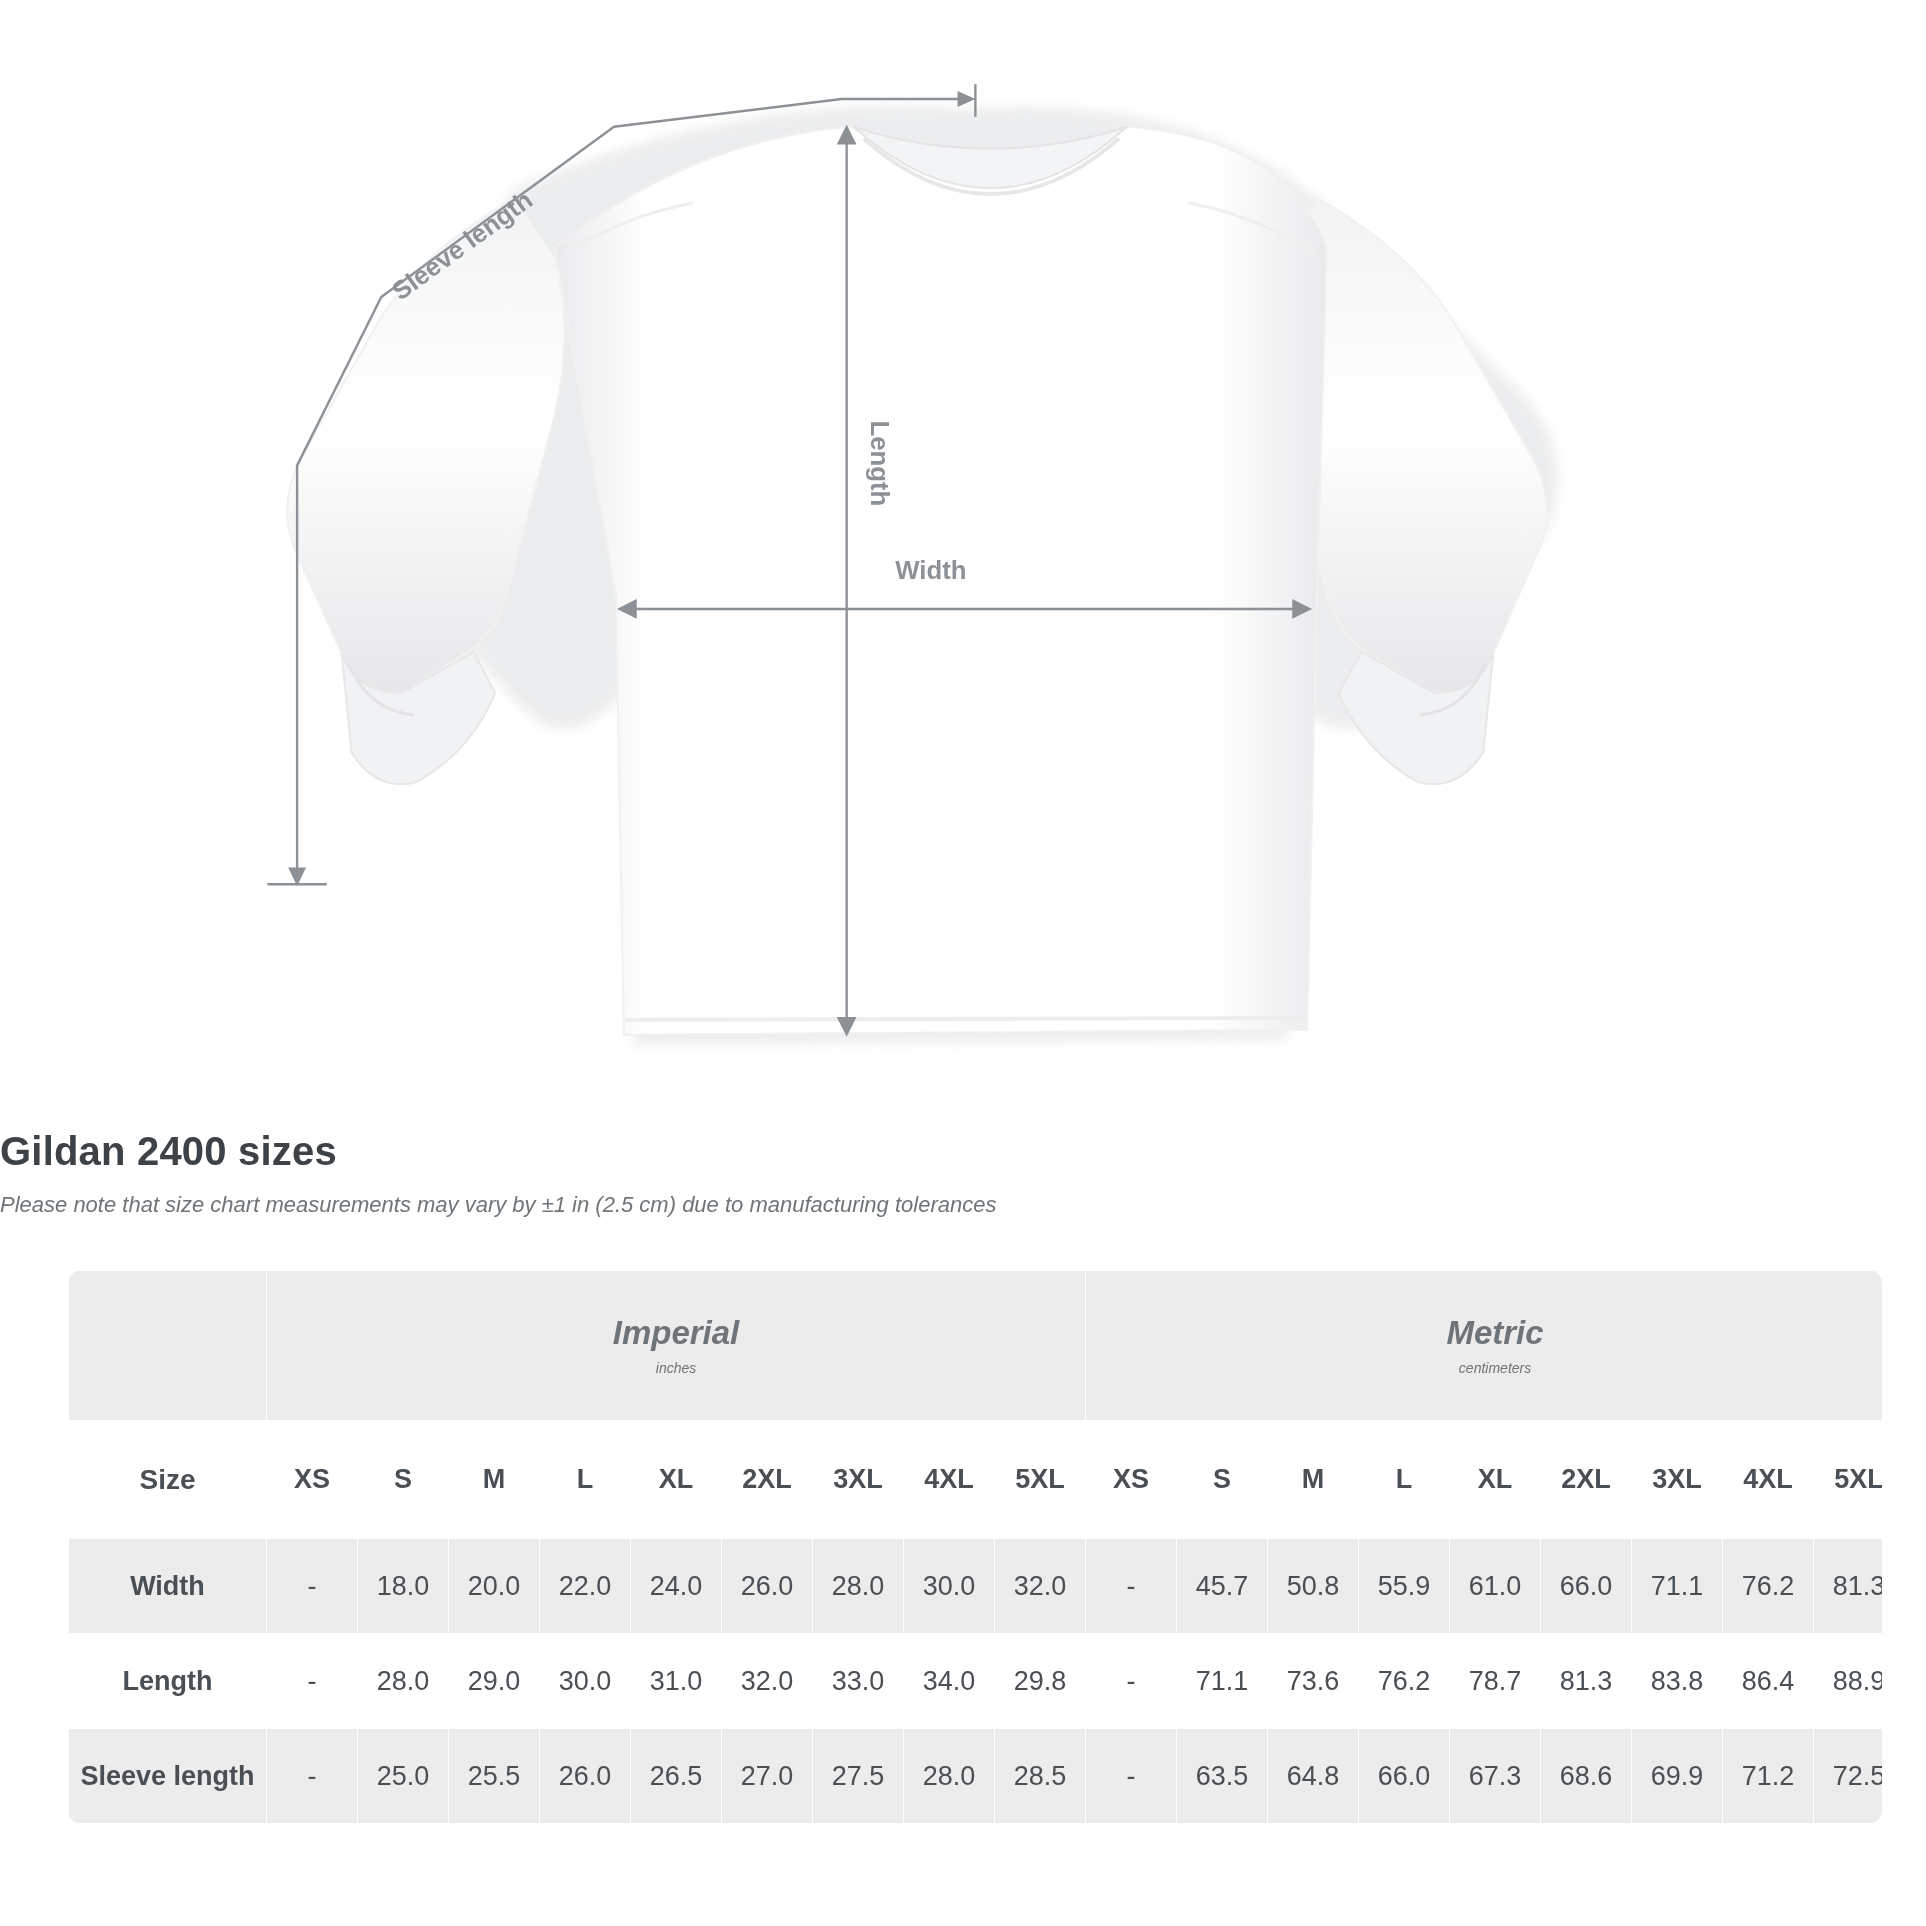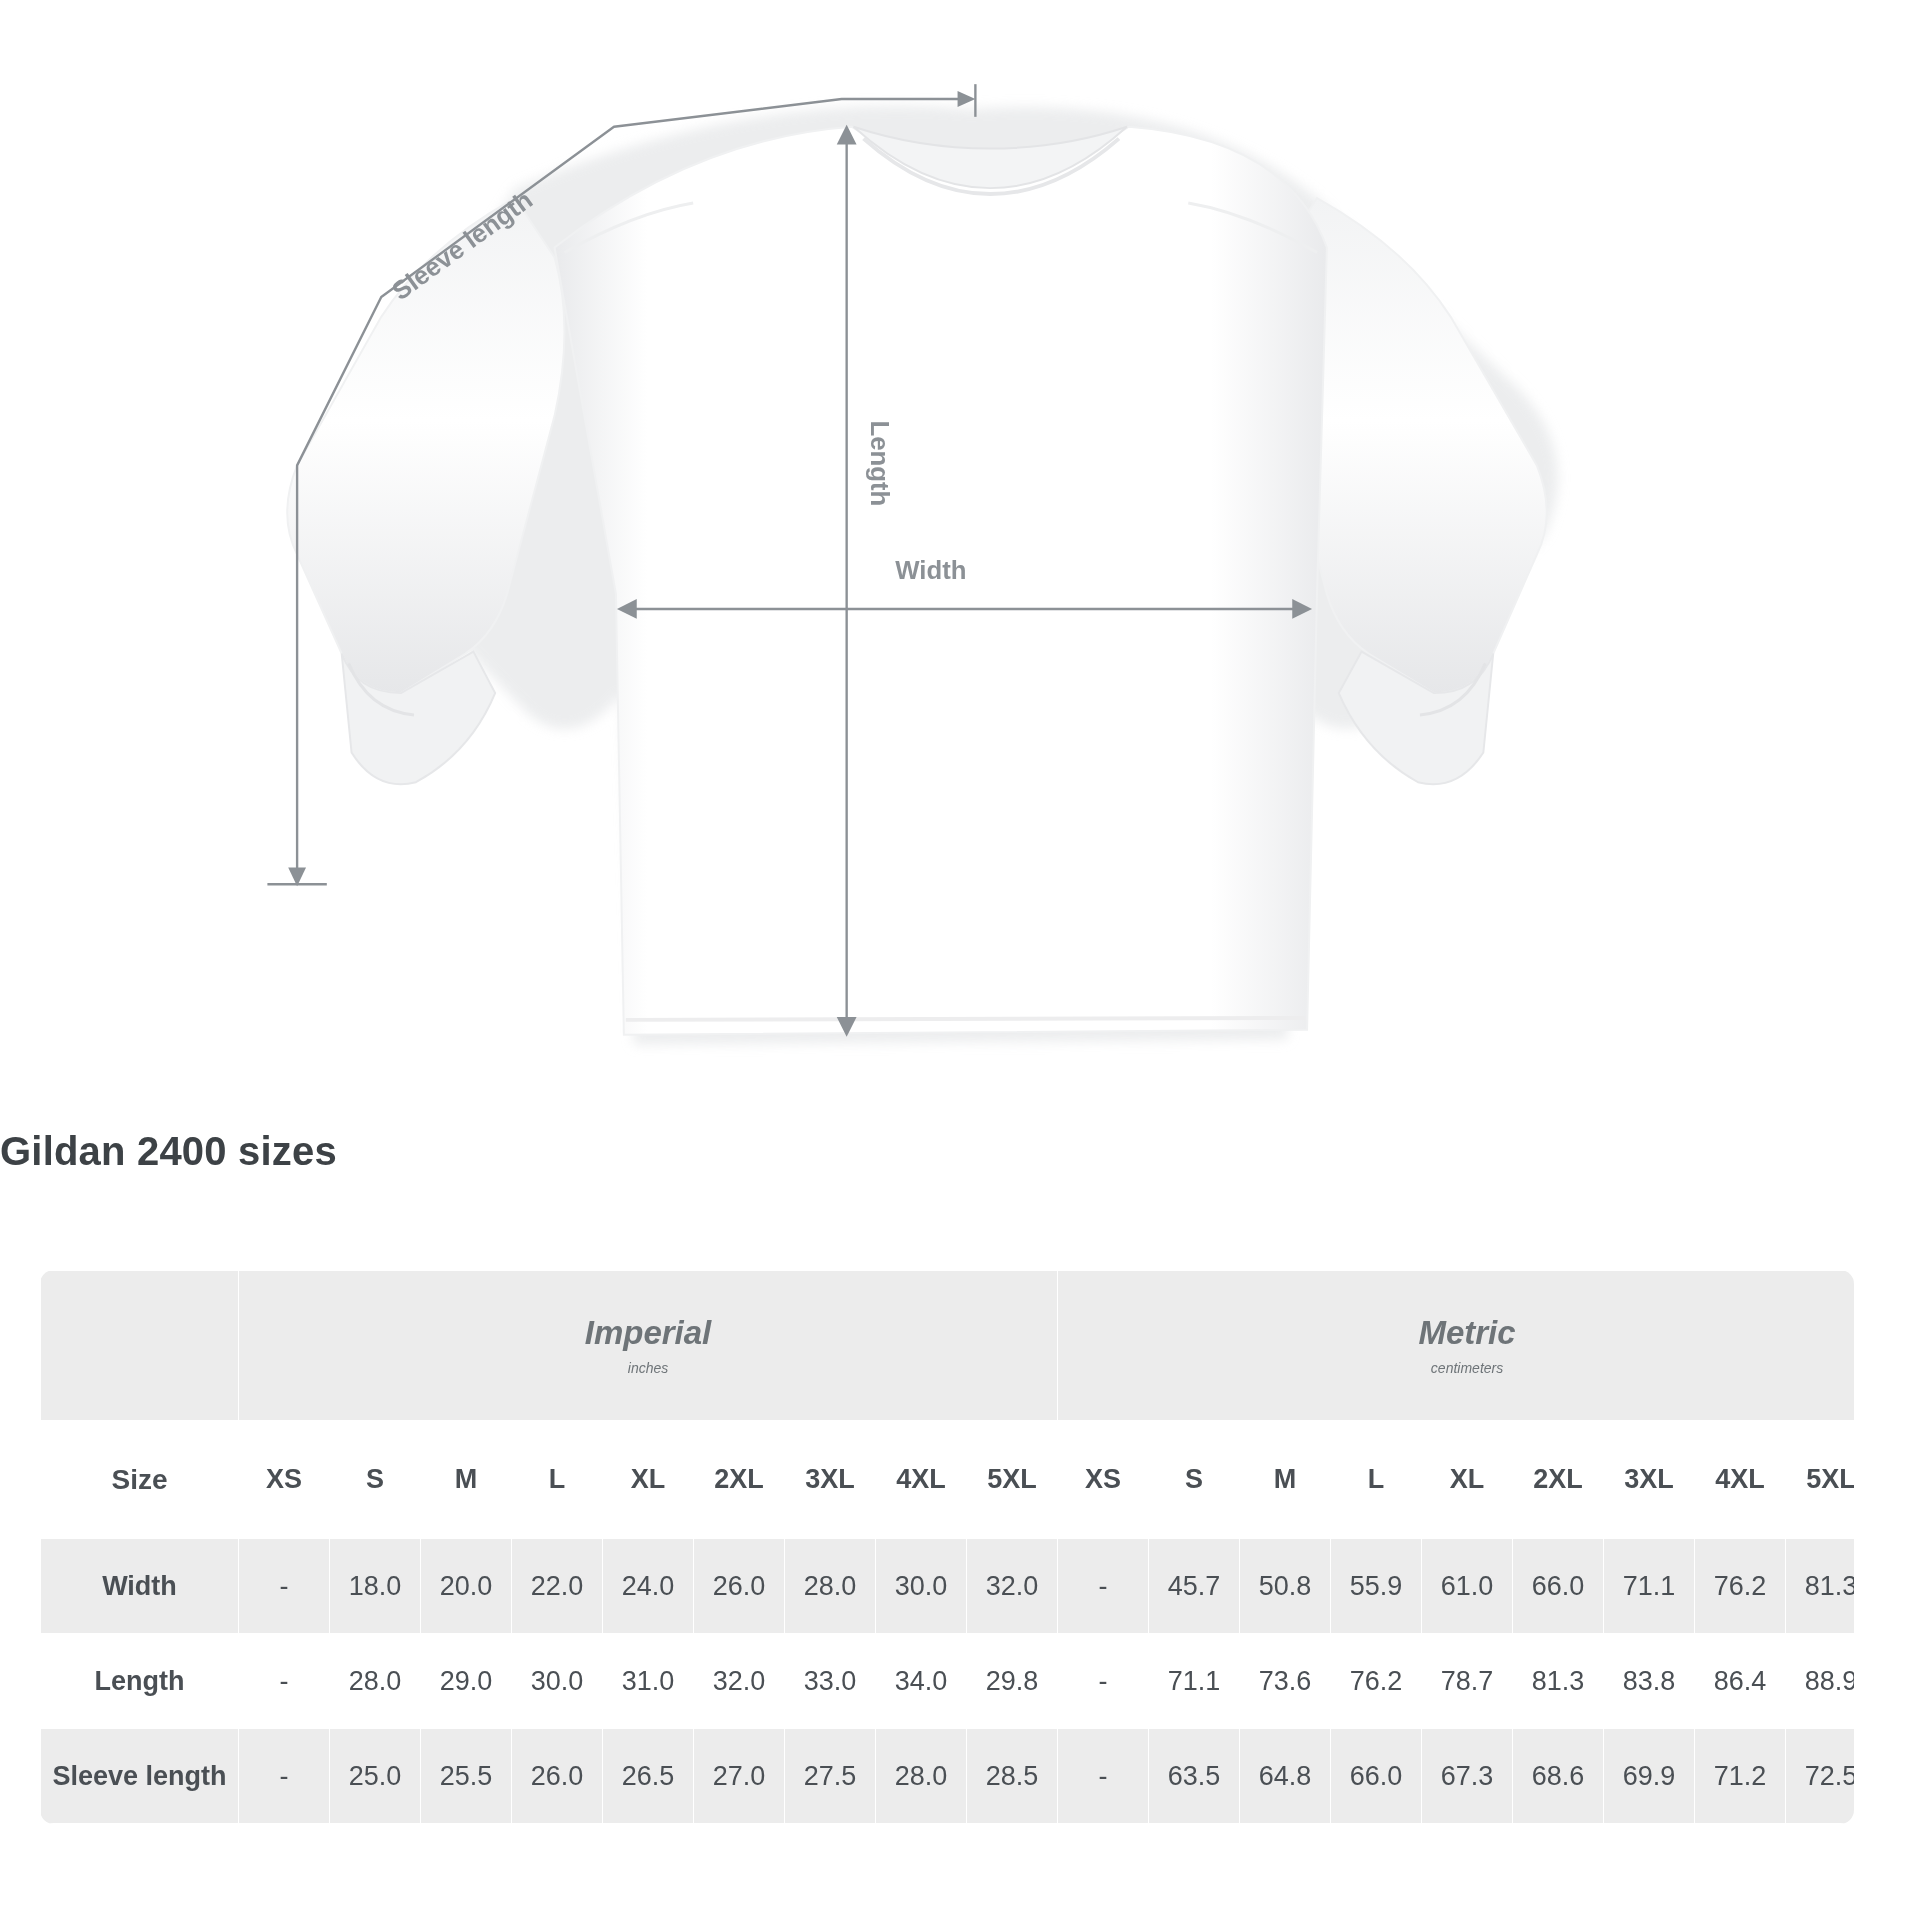--- a/index.html
+++ b/index.html
@@ -48,21 +48,21 @@
     font-size: 22px;
     font-style: italic;
     color: #6e7478;
     margin: 0;
   }
 
   
   .table-wrap {
     position: absolute;
     top: 1270px;
-    left: 40px;
+    left: 68px;
     width: 1814px;
     border-radius: 14px;
     overflow: hidden;
   }
   table.size-table {
     width: 1814px;
     border-collapse: collapse;
     table-layout: fixed;
   }
   table.size-table td, table.size-table th {
@@ -202,20 +202,21 @@
       <text x="472" y="255" transform="rotate(-36 472 255)" text-anchor="middle" font-family="Liberation Sans, sans-serif" font-size="26" font-weight="bold" fill="#8c9196">Sleeve length</text>
 
       <text x="880" y="468" transform="rotate(90 880 468)" text-anchor="middle" font-family="Liberation Sans, sans-serif" font-size="26" font-weight="bold" fill="#8c9196">Length</text>
 
       <text x="940" y="585" text-anchor="middle" font-family="Liberation Sans, sans-serif" font-size="26" font-weight="bold" fill="#8c9196">Width</text>
     </svg>
   </div>
 
   <div class="title-block">
     <h1 class="chart-title">Gildan 2400 sizes</h1>
+    <p class="chart-note">Please note that size chart measurements may vary by ±1 in (2.5 cm) due to manufacturing tolerances</p>
   </div>
 
   <div class="table-wrap">
     <table class="size-table">
       <colgroup>
         <col class="col-label">
         <col class="col-data">
           <col class="col-data">
           <col class="col-data">
           <col class="col-data">

